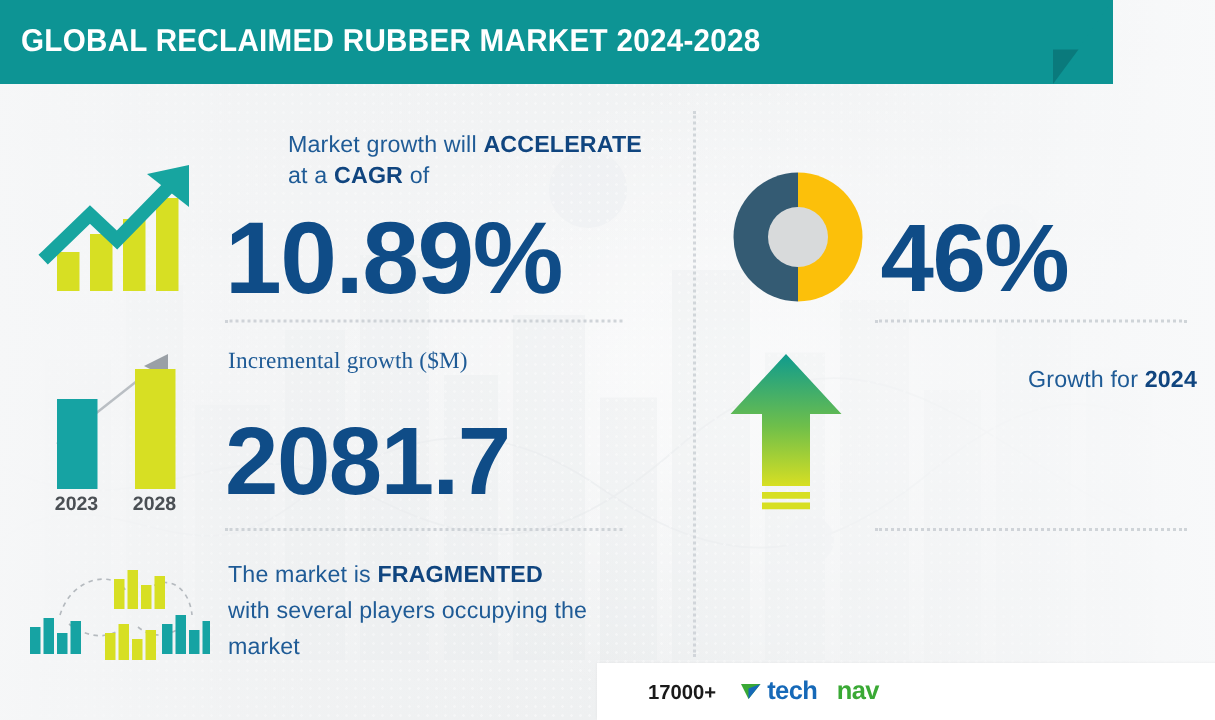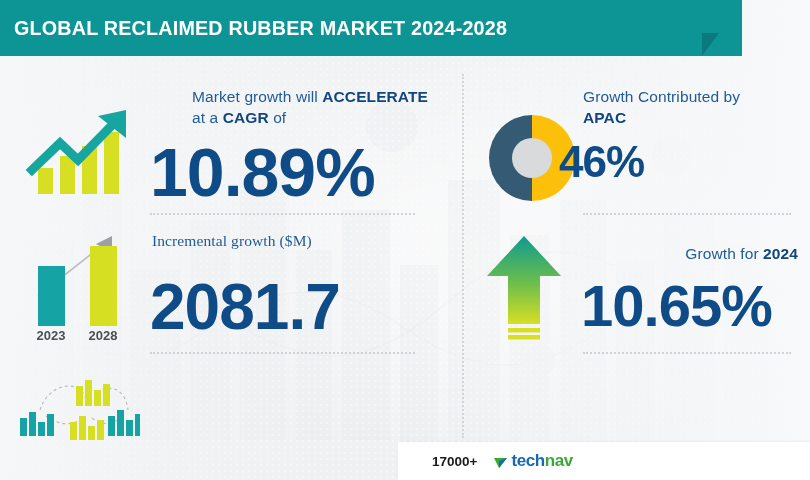--- a/index.html
+++ b/index.html
@@ -120,26 +120,26 @@
   .footer-count{
     margin-left:34px;
     color:#1a1a1a; font-weight:bold; font-size:13.5px;
   }
   .footer-text{
     margin-left:7px;
     color:#333333; font-size:12.6px;
   }
   .footer-logo{
     margin-left:16px;
-    display:flex; align-items:flex-end;
+    display:flex; align-items:center;
     font-size:17px; font-weight:bold; letter-spacing:-.4px;
   }
   .logo-mark{ margin-right:2px; display:block; }
   .logo-tech{ color:#1669b8; }
-  .logo-nav{ color:#3aa935; }
+  .logo-nav{ color:#3aa935;padding-left:13px; }
 </style>
 </head>
 <body>
 
 <div id="page">
 
   <div class="bg-base"></div>
 
   <svg class="bg-city" viewBox="0 0 810 380" preserveAspectRatio="none">
     <g fill="#dfe3e6" opacity="0.55">
@@ -247,56 +247,56 @@
       </g>
       <g fill="#16a3a3">
         <rect x="94" y="44" width="7" height="20"></rect>
           <rect x="103" y="38" width="7" height="26"></rect>
         <rect x="112" y="48" width="7" height="16"></rect>
           <rect x="121" y="42" width="5" height="22"></rect>
       </g>
     </svg>
   </div>
 
+  <div class="caption" style="left:152px; top:372px; width:300px; line-height:24px;">
+    <span>The market is </span><b>FRAGMENTED</b><br>
+    <span>with several players occupying the</span><br>
+    <span>market</span>
+  </div>
 
   <div class="icon-box" style="left:487px; top:113px; width:90px; height:90px;">
     <svg viewBox="0 0 90 90" width="90" height="90">
       <path d="M45 2 A43 43 0 0 0 45 88 Z" fill="#345b73"></path>
       <path d="M45 2 A43 43 0 0 1 45 88 Z" fill="#fcc00a"></path>
       <circle cx="45" cy="45" r="20" fill="#d8dadb"></circle>
     </svg>
   </div>
 
-  <div class="caption" style="left:583px; top:86px; width:215px;">
-    <span>Growth Contributed by</span><br>
-    <b>APAC</b>
-  </div>
-
-  <div class="bignum" style="left:559px; top:140px; font-size:44px;">46%</div>
+
+  <div class="bignum" style="left:587px; top:140px; font-size:64px;">46%</div>
 
   <div class="icon-box" style="left:483px; top:232px; width:82px; height:110px;">
     <svg viewBox="0 0 82 110" width="82" height="110">
       <defs>
         <linearGradient id="arrGrad" x1="0" y1="0" x2="0" y2="1">
           <stop offset="0%" stop-color="#0f9b8e"></stop>
           <stop offset="55%" stop-color="#6fbf4a"></stop>
           <stop offset="100%" stop-color="#d7df23"></stop>
         </linearGradient>
       </defs>
       <path d="M41 4 L78 44 L57 44 L57 92 L25 92 L25 44 L4 44 Z" fill="url(#arrGrad)"></path>
       <rect x="25" y="96" width="32" height="4.5" fill="#d7df23"></rect>
       <rect x="25" y="103" width="32" height="4.5" fill="#d7df23"></rect>
     </svg>
   </div>
 
   <div class="caption" style="left:583px; top:243px; width:215px;text-align:right;">
     <span>Growth for </span><b>2024</b>
   </div>
 
-  <div class="bignum" style="left:581px; top:277px; font-size:58px;">10.65%</div>
 
   <div class="footer">
     <span class="footer-count">17000+</span>
     <span class="footer-logo">
       <svg class="logo-mark" width="16" height="16" viewBox="0 0 16 16">
         <path d="M1 3 L14 3 L6 13 Z" fill="#3aa935"></path>
         <path d="M6 13 L6 6 L14 3 Z" fill="#1669b8"></path>
       </svg>
       <span class="logo-tech">tech</span>
         <span class="logo-nav">nav</span>

